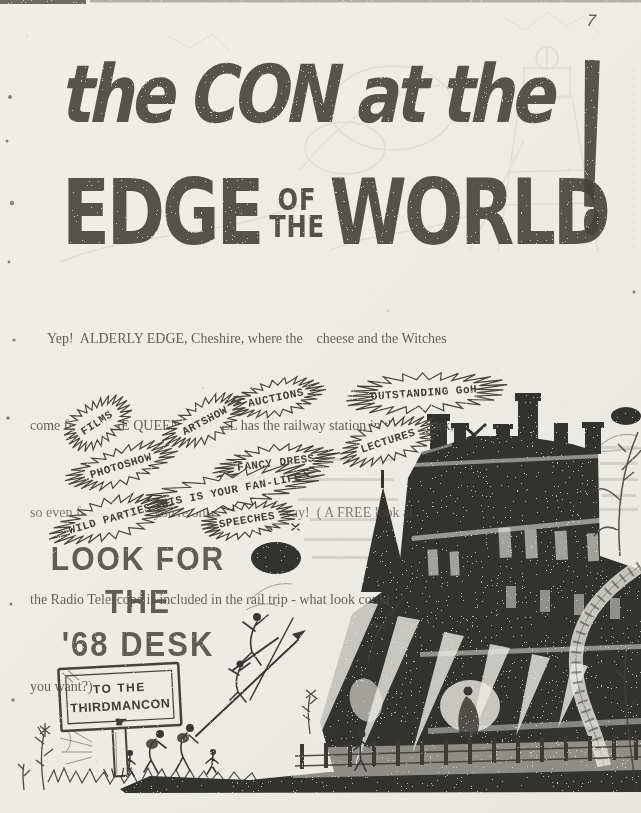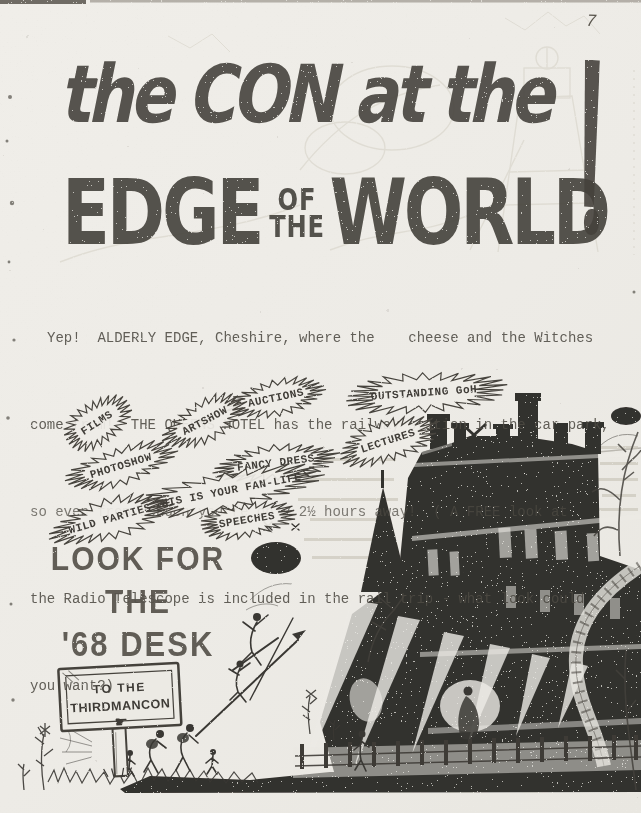--- a/index.html
+++ b/index.html
@@ -22,21 +22,21 @@
   .h2 .big{font-size:90px;line-height:1;letter-spacing:-4px;}
   .h2 .stack{display:flex;flex-direction:column;margin:18px 6px 0 10px;}
   .h2 .stack span{font-size:31px;line-height:27px;letter-spacing:1px;text-align:center;}
   .exclaim{position:absolute;left:0;top:0;z-index:3;}
   .exclaim .bar{position:absolute;left:582px;top:60px;width:17px;height:147px;background:#46433d;opacity:.9;
                 transform:rotate(1.5deg);clip-path:polygon(6% 0,94% 0,80% 100%,24% 100%);}
   .exclaim .dot{position:absolute;left:584px;top:209px;width:15px;height:26px;background:#46433d;opacity:.9;
                 border-radius:45%;transform:rotate(2deg);}
   .sr{position:absolute;width:1px;height:1px;overflow:hidden;clip-path:inset(50%);}
   .bodytext{position:absolute;left:30px;top:266px;z-index:3;
-            font-family:Liberation Mono, monospace;font-size:14px;line-height:29px;
+            font-family:Liberation Serif, serif;font-size:14px;line-height:29px;
             color:#4e4b44;white-space:pre;}
   .bodytext .bl{opacity:.88;}
   .bodytext .bl:first-child{margin-left:17px;}
   .bodytext .bl:nth-child(3){opacity:.72;}
   
   .burst{position:absolute;z-index:4;display:flex;align-items:center;justify-content:center;}
   .burst svg{position:absolute;inset:0;width:100%;height:100%;overflow:visible;}
   .burst polygon{fill:rgba(238,236,230,.93);stroke:#47443e;stroke-width:1.2;vector-effect:non-scaling-stroke;}
   .burst span{position:relative;font-family:"Liberation Mono",monospace;font-weight:700;
               font-size:11px;letter-spacing:.5px;color:#403d38;white-space:nowrap;}

